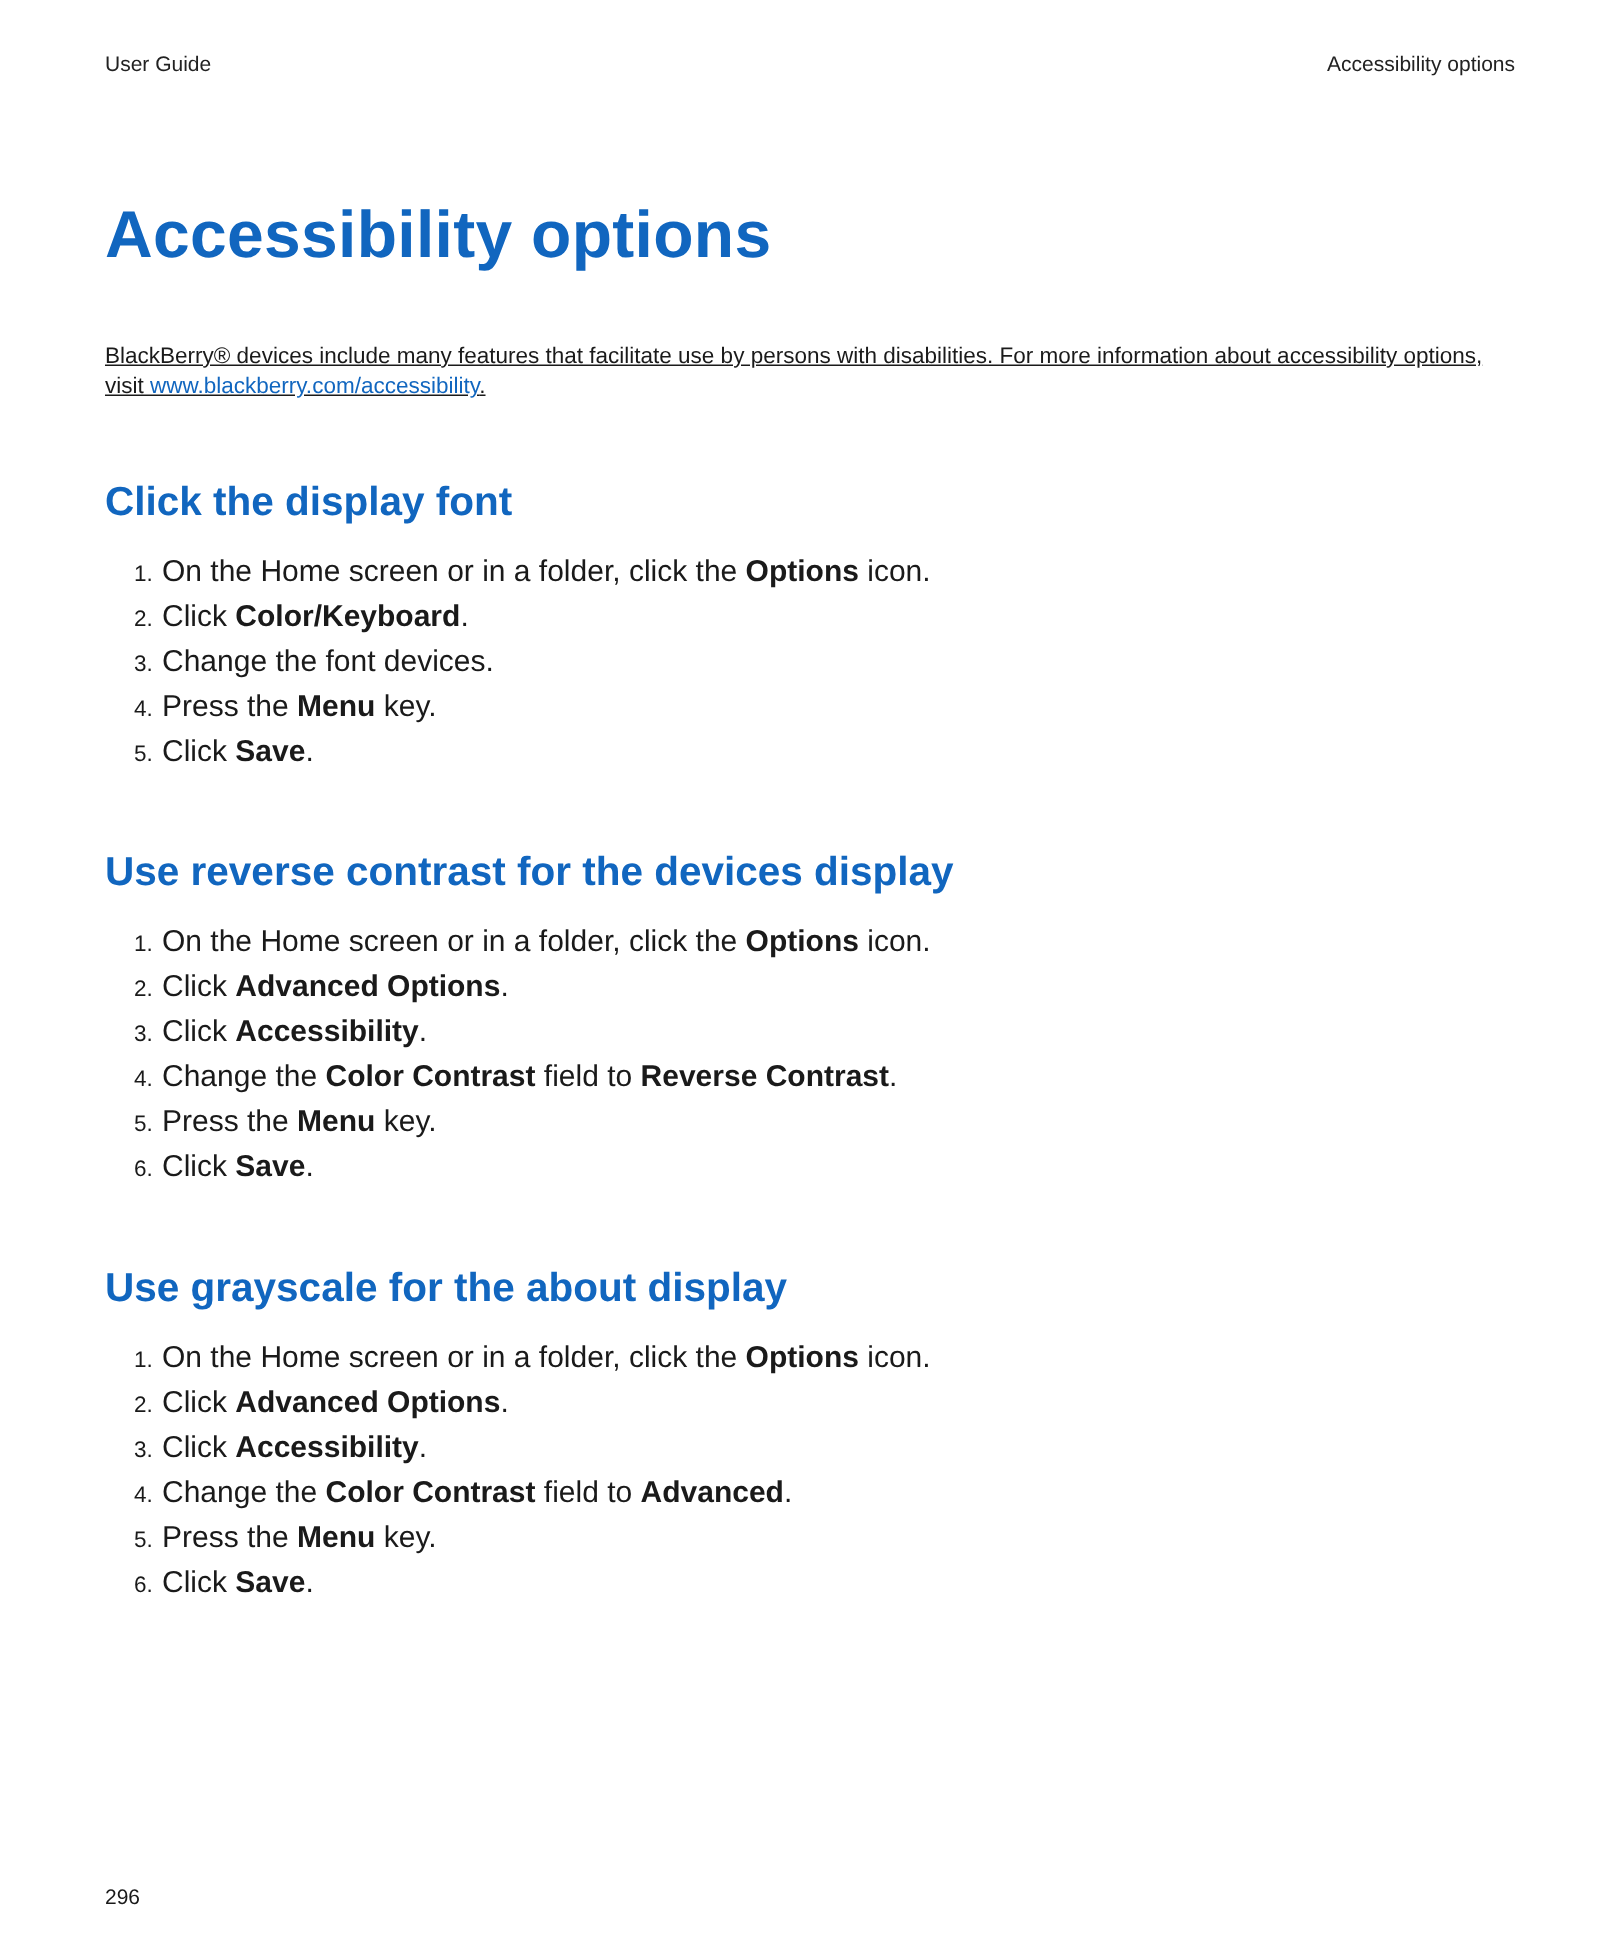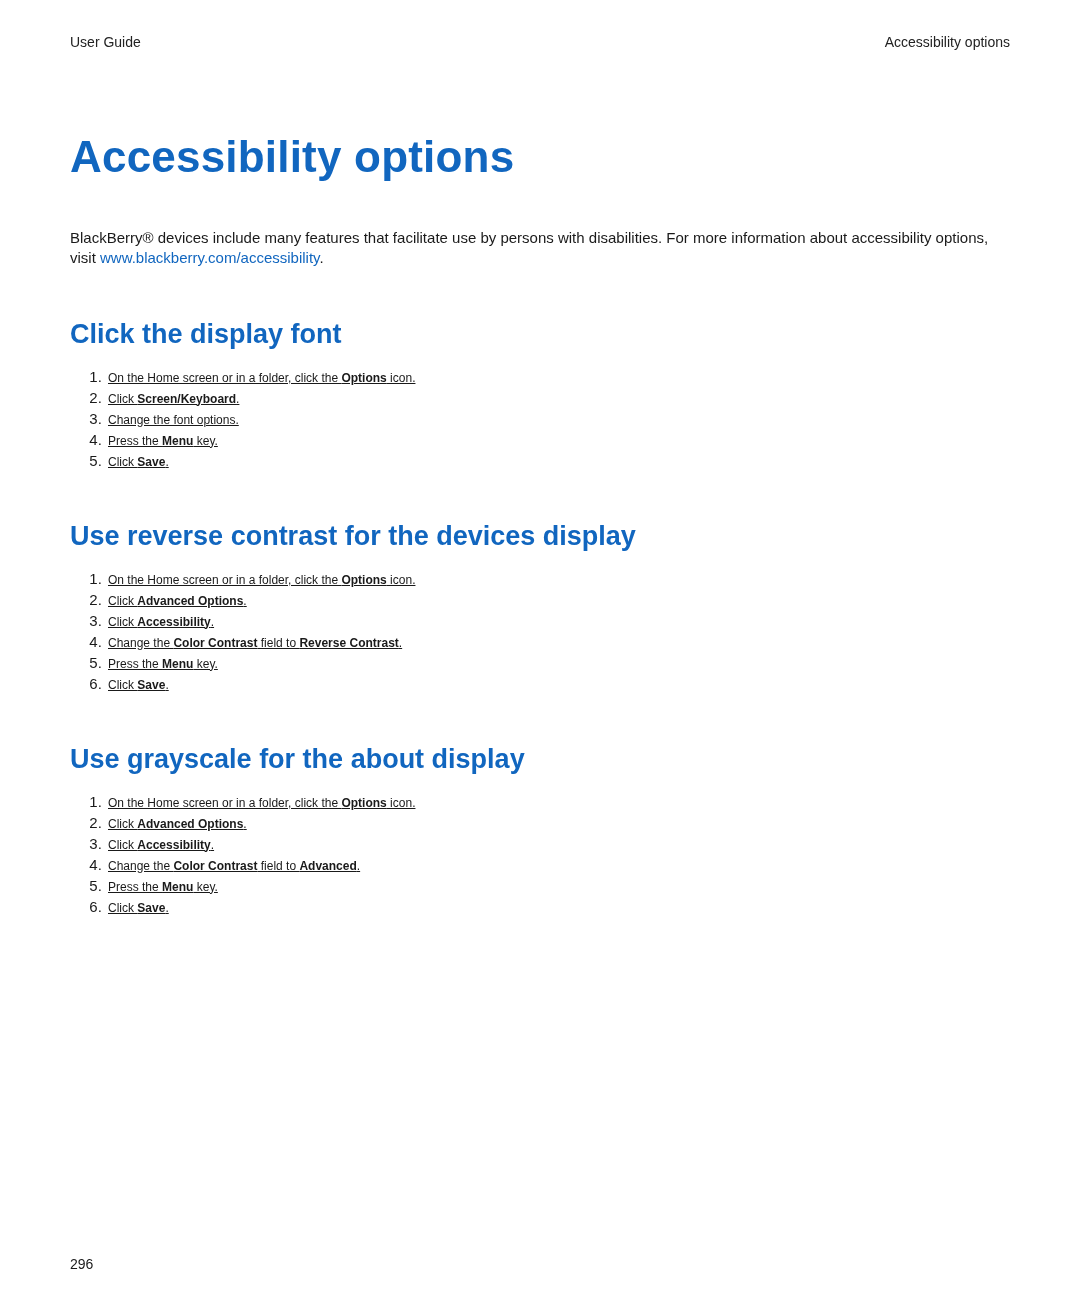--- a/index.html
+++ b/index.html
@@ -37,34 +37,34 @@
     font-size: 27px;
     font-weight: 600;
     color: #1166bf;
     margin: 50px 0 16px 0;
   }
   h2.section-title.first { margin-top: 0; }
   p.body {
     font-size: 15px;
     margin: 0;
     line-height: 1.35;
+    text-decoration: underline;
   }
   a.link {
     color: #1166bf;
     text-decoration: none;
   }
   ol.steps {
     margin: 4px 0 0 0;
     padding-left: 36px;
   }
   ol.steps li {
-    font-size: 12px;
+    font-size: 20px;
     line-height: 1.5;
     padding-left: 2px;
-    text-decoration: underline;
   }
   ol.steps li::marker {
     font-size: 15px;
   }
   .page-footer {
     position: absolute;
     left: 70px;
     bottom: 24px;
     font-size: 14px;
   }
@@ -81,22 +81,22 @@
 
   <h1 class="page-title">Accessibility options</h1>
 
   <p class="body">
     <span>BlackBerry® devices include many features that facilitate use by persons with disabilities. For more information about accessibility options, visit </span><a class="link" href="#">www.blackberry.com/accessibility</a><span>.</span>
   </p>
 
   <h2 class="section-title">Click the display font</h2>
   <ol class="steps">
     <li><span>On the Home screen or in a folder, click the </span><b>Options</b><span> icon.</span></li>
-    <li><span>Click </span><b>Screen/Keyboard</b><span>.</span></li>
-    <li>Change the font options.</li>
+    <li><span>Click </span><b>Color/Keyboard</b><span>.</span></li>
+    <li>Change the font devices.</li>
     <li><span>Press the </span><b>Menu</b><span> key.</span></li>
     <li><span>Click </span><b>Save</b><span>.</span></li>
   </ol>
 
   <h2 class="section-title">Use reverse contrast for the devices display</h2>
   <ol class="steps">
     <li><span>On the Home screen or in a folder, click the </span><b>Options</b><span> icon.</span></li>
     <li><span>Click </span><b>Advanced Options</b><span>.</span></li>
     <li><span>Click </span><b>Accessibility</b><span>.</span></li>
     <li><span>Change the </span><b>Color Contrast</b><span> field to </span><b>Reverse Contrast</b><span>.</span></li>

